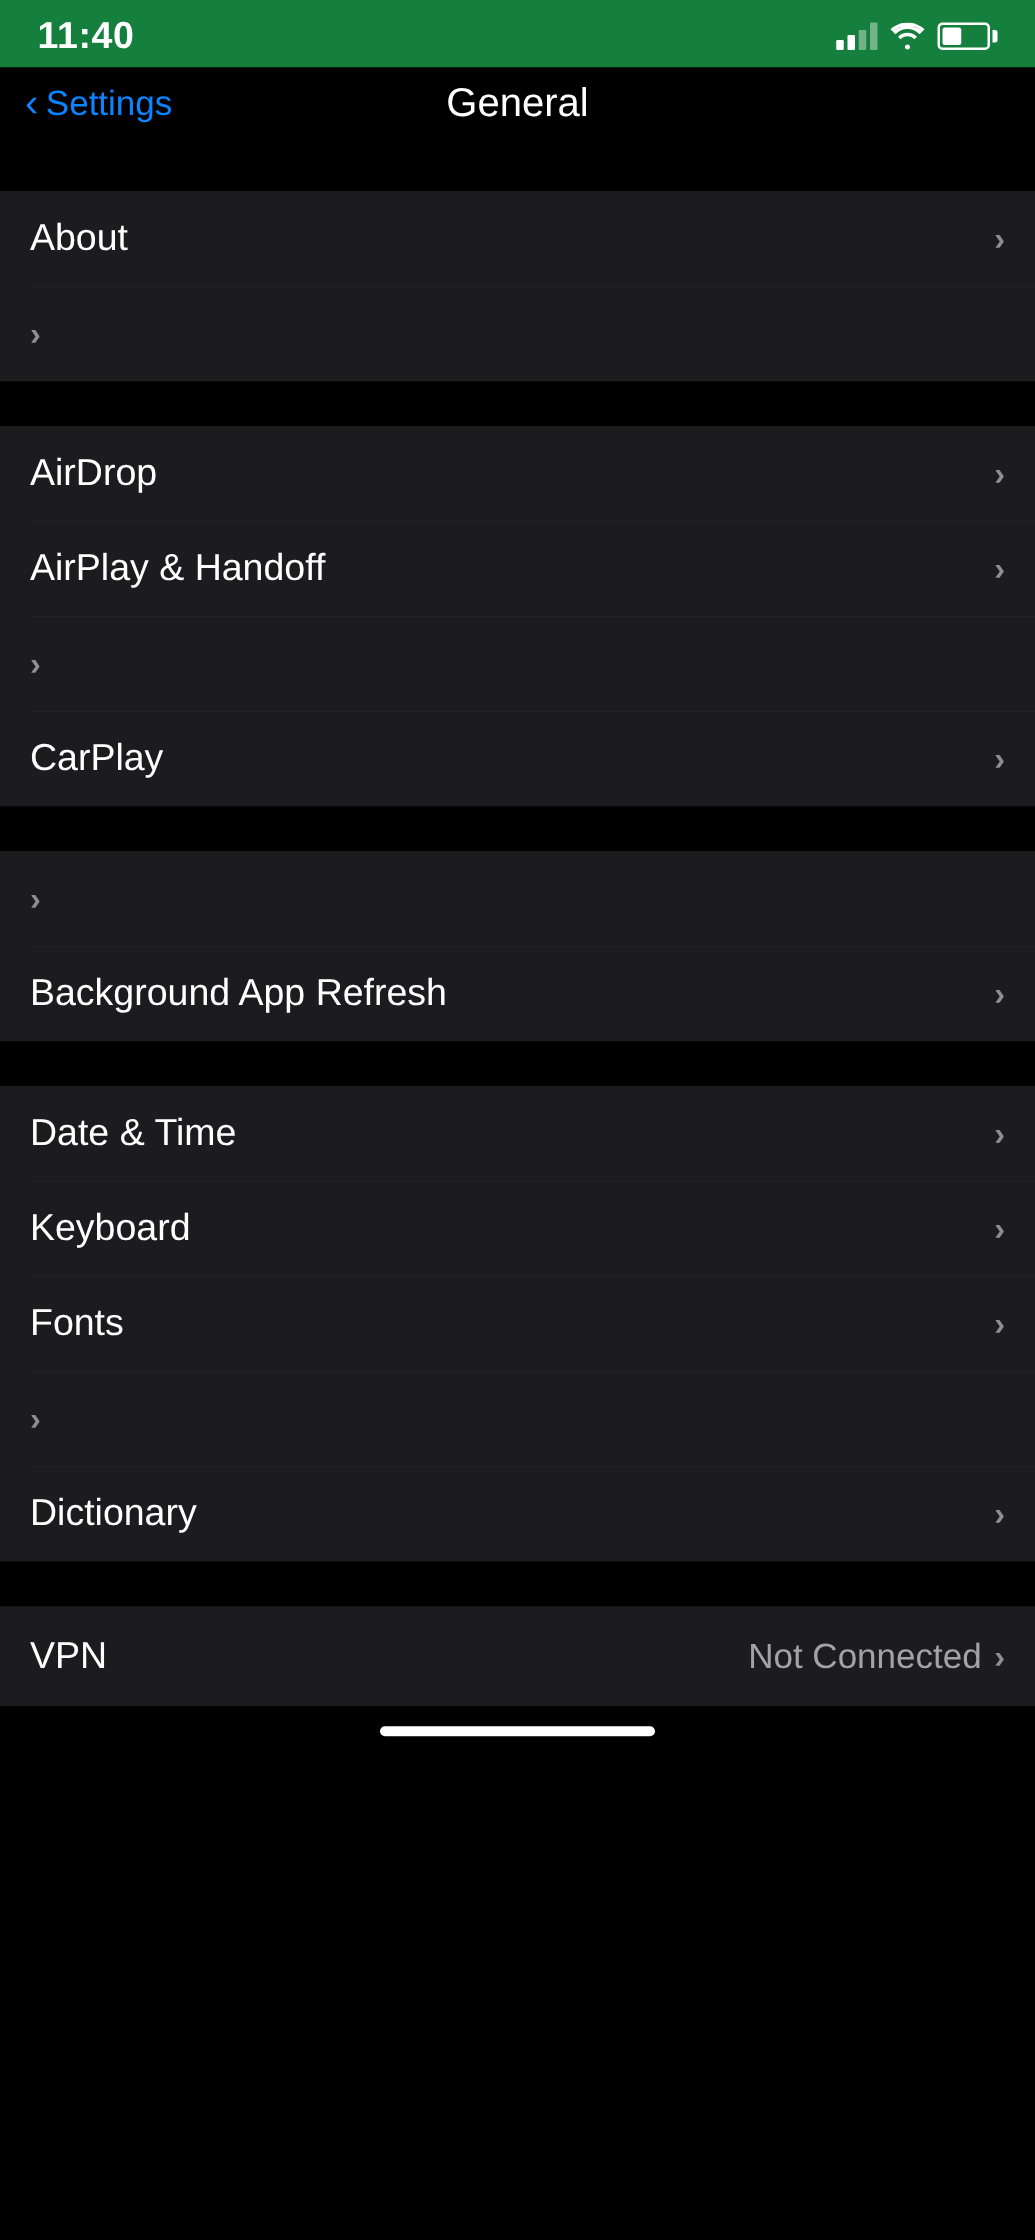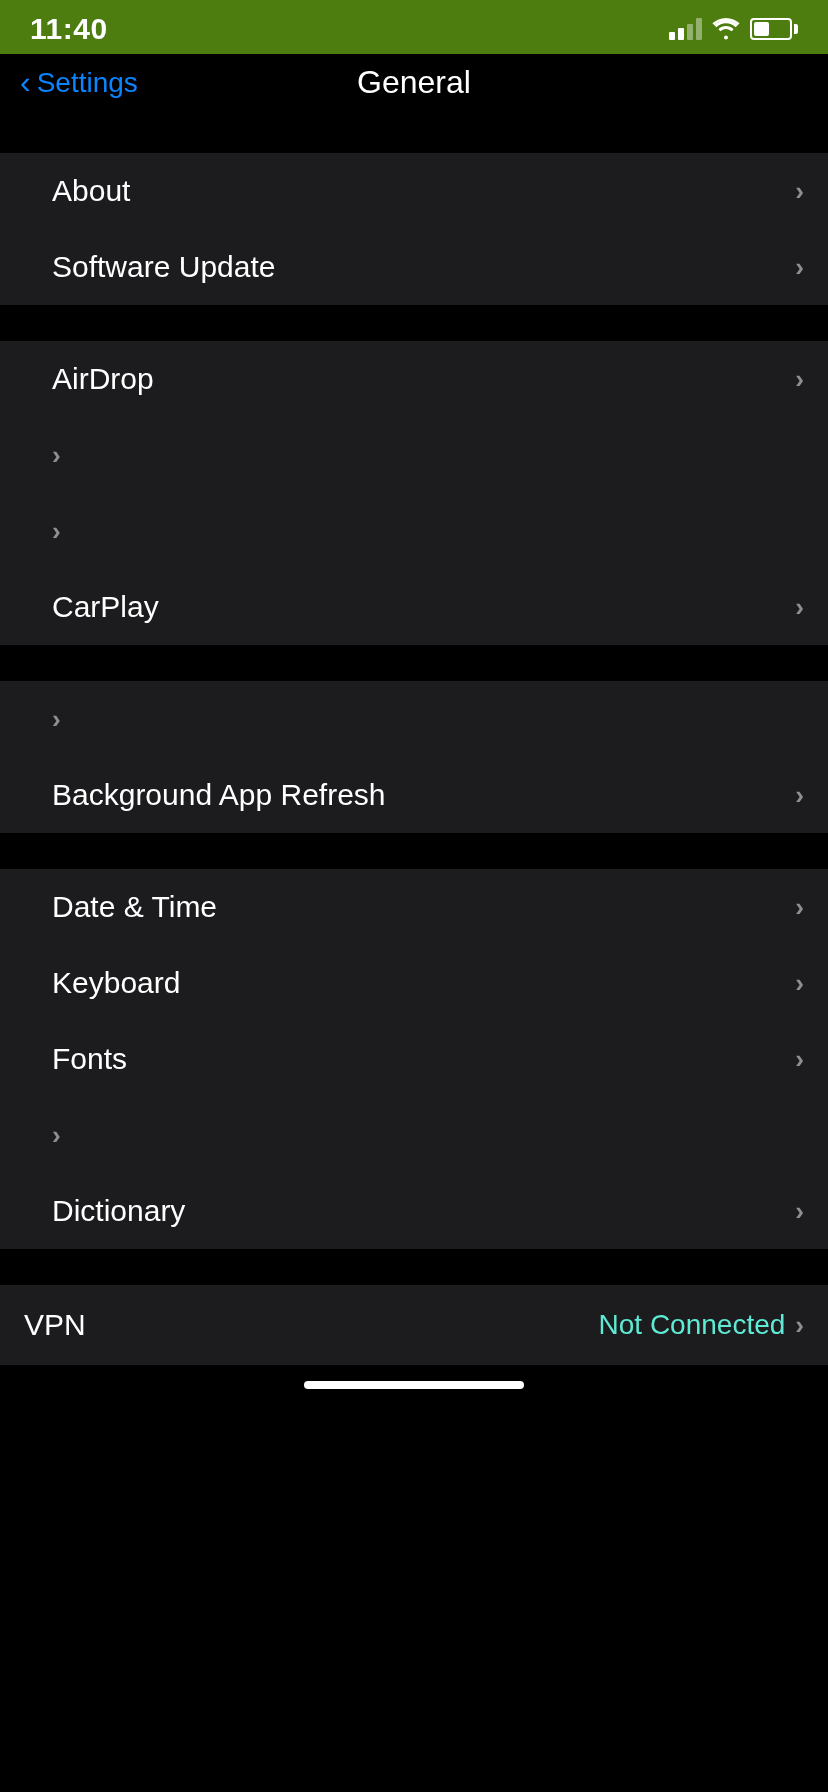--- a/index.html
+++ b/index.html
@@ -18,21 +18,21 @@
       overflow-x: hidden;
     }
 
     
     .status-bar {
       display: flex;
       justify-content: space-between;
       align-items: center;
       padding: 14px 30px 10px 30px;
       height: 54px;
-      background: #4d7c0f;
+      background: #15803d;
     }
 
     .status-time {
       font-size: 30px;
       font-weight: 600;
       color: #fff;
       letter-spacing: 0.5px;
     }
 
     .status-icons {
@@ -150,21 +150,20 @@
     
     .settings-row {
       display: flex;
       align-items: center;
       justify-content: space-between;
       padding: 0 24px;
       height: 76px;
       background: #1c1c1e;
       cursor: pointer;
       position: relative;
-      margin-left: 28px;
     }
 
     .settings-row:not(:last-child)::after {
       content: '';
       position: absolute;
       bottom: 0;
       left: 24px;
       right: 0;
       height: 0.5px;
       background: rgba(255,255,255,0.15);
@@ -177,21 +176,21 @@
     }
 
     .settings-row-right {
       display: flex;
       align-items: center;
       gap: 10px;
     }
 
     .settings-row-value {
       font-size: 28px;
-      color: #5eead4;
+      color: #a3a3a3;
     }
 
     .chevron-right {
       color: #8e8e93;
       font-size: 26px;
       font-weight: 600;
       line-height: 1;
     }
 
     
@@ -259,36 +258,36 @@
 
 <div class="section-gap"></div>
 <div class="settings-group">
   <div class="settings-row">
     <span class="settings-row-label">About</span>
     <div class="settings-row-right">
       <span class="chevron-right">›</span>
     </div>
   </div>
   <div class="settings-row">
-    <span class="settings-row-label">Software Update</span>
     <div class="settings-row-right">
       <span class="chevron-right">›</span>
     </div>
   </div>
 </div>
 
 <div class="section-gap"></div>
 <div class="settings-group">
   <div class="settings-row">
     <span class="settings-row-label">AirDrop</span>
     <div class="settings-row-right">
       <span class="chevron-right">›</span>
     </div>
   </div>
   <div class="settings-row">
+    <span class="settings-row-label">AirPlay &amp; Handoff</span>
     <div class="settings-row-right">
       <span class="chevron-right">›</span>
     </div>
   </div>
   <div class="settings-row">
     <div class="settings-row-right">
       <span class="chevron-right">›</span>
     </div>
   </div>
   <div class="settings-row">

